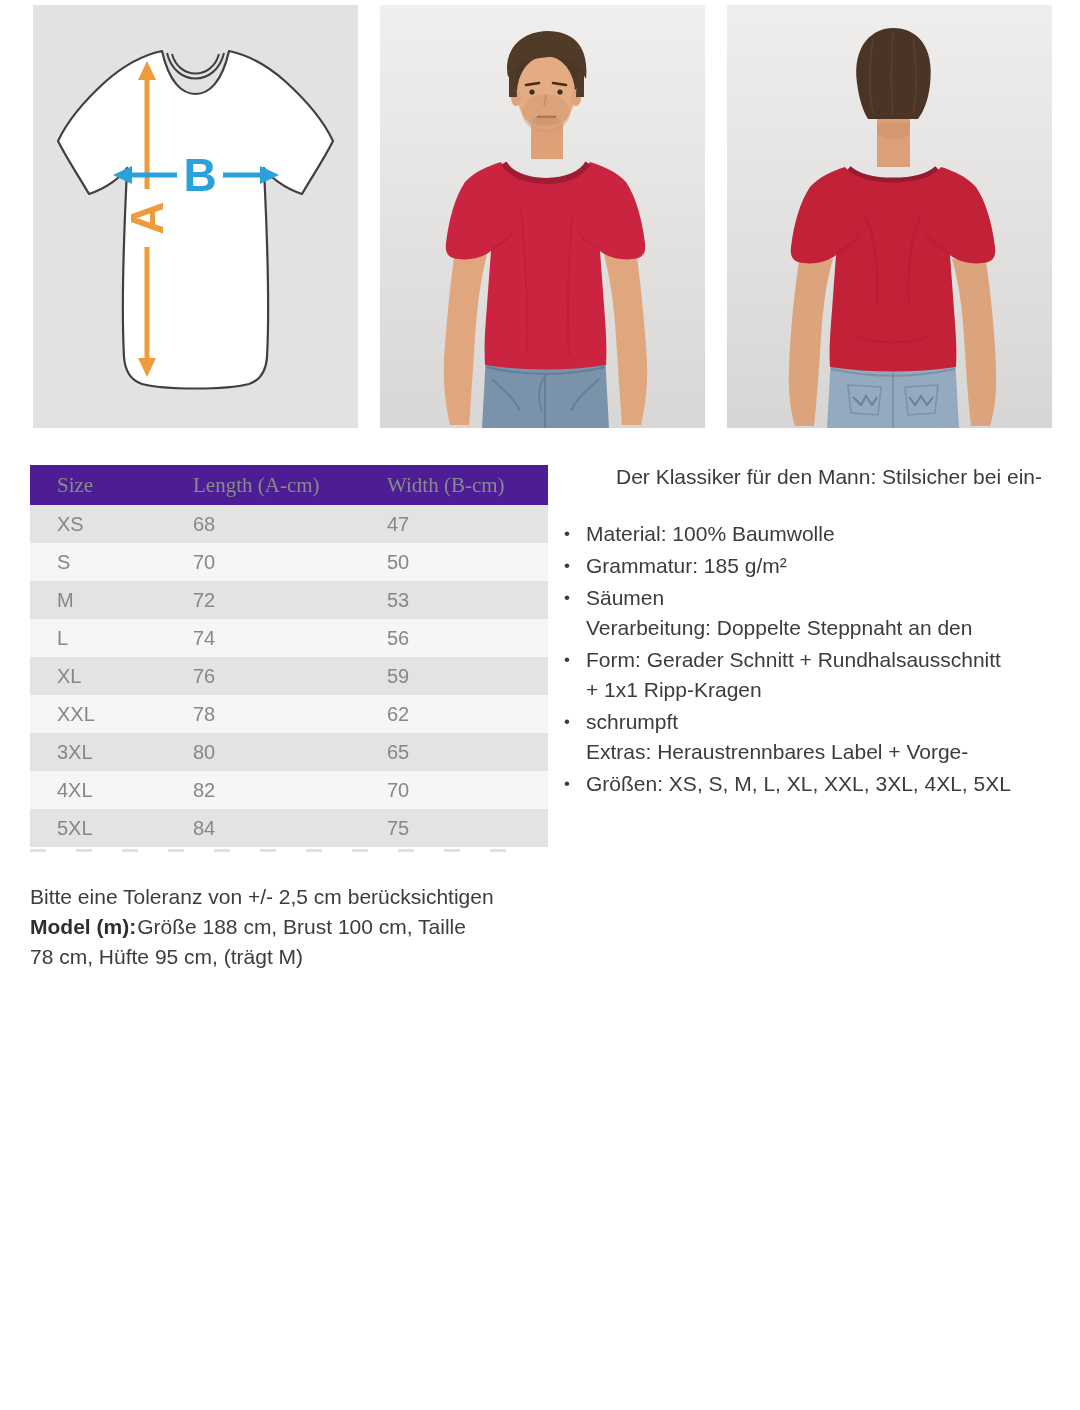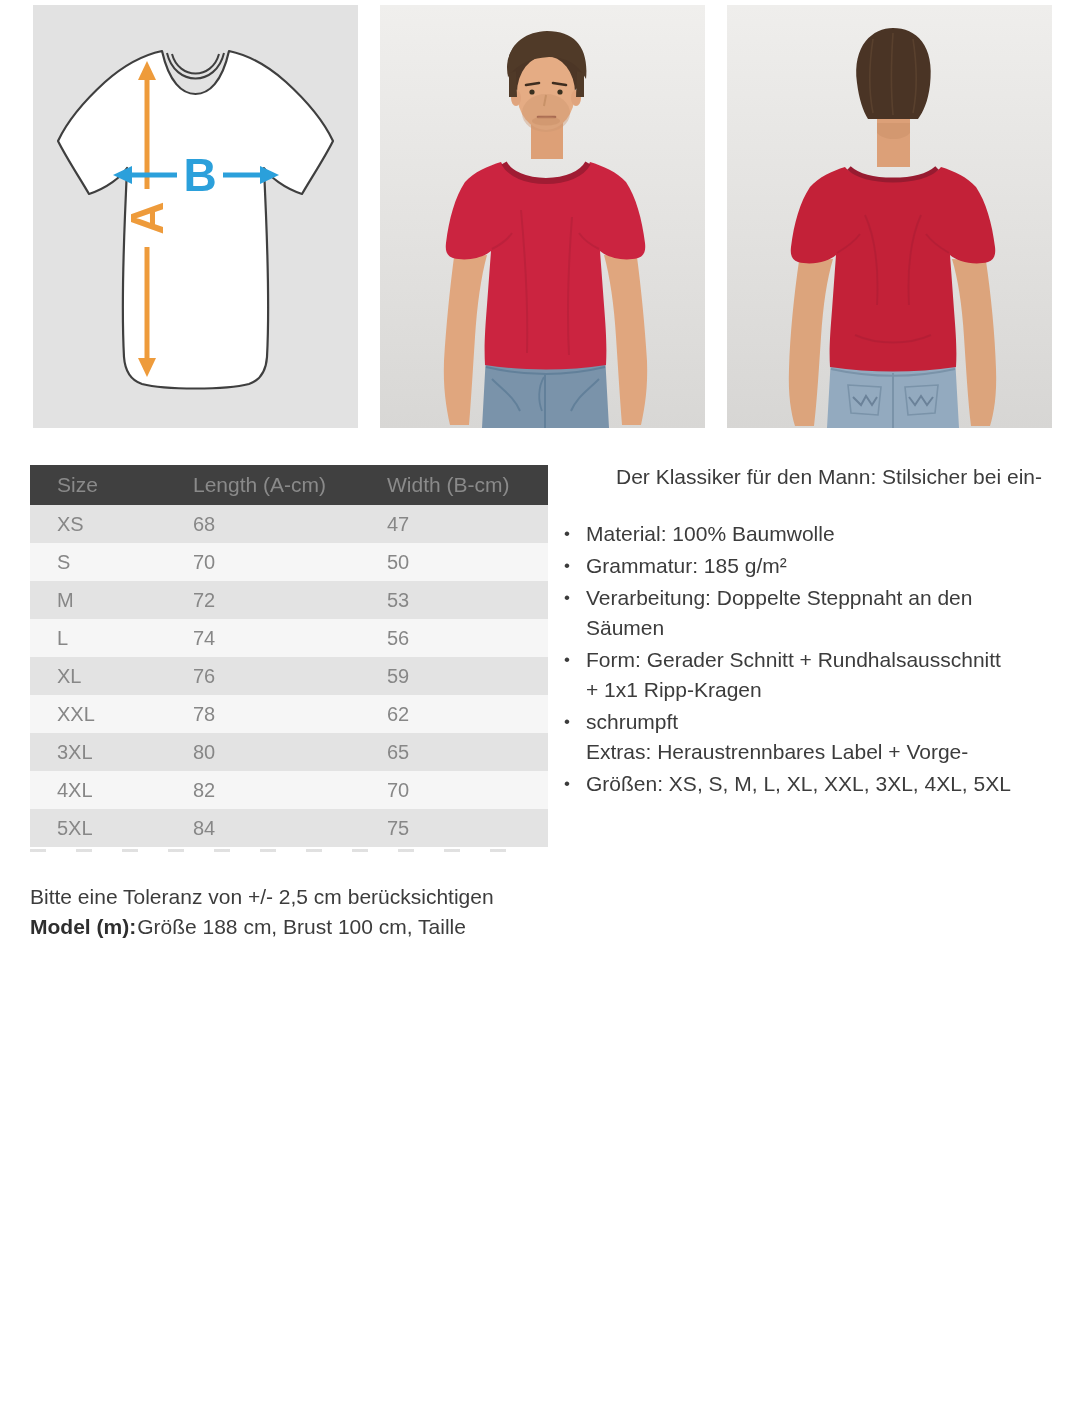--- a/index.html
+++ b/index.html
@@ -18,21 +18,21 @@
   .size-table-wrap{position:absolute;left:30px;top:465px;width:518px;}
   table.size-table{border-collapse:collapse;width:518px;table-layout:fixed;
     font-size:20px;color:#878787;}
   table.size-table col.c1{width:163px;}
   table.size-table col.c2{width:194px;}
   table.size-table col.c3{width:161px;}
   table.size-table th, table.size-table td{
     font-weight:normal;text-align:left;height:38px;padding:0;
     vertical-align:middle;white-space:nowrap;}
   table.size-table th:first-child, table.size-table td:first-child{padding-left:27px;}
-  table.size-table thead tr{background:#404040;height:40px;}
+  table.size-table thead tr{background:#4c1d95;height:40px;font-family:Liberation Serif, serif;}
   table.size-table thead th{color:#8a8a8a;font-size:21px;}
   table.size-table tbody tr:nth-child(odd){background:#e3e3e3;}
   table.size-table tbody tr:nth-child(even){background:#f6f6f6;}
   .crop-artifact{
     height:3px;margin-top:2px;width:506px;
     background:repeating-linear-gradient(90deg,#d9d9d9 0 16px,transparent 16px 46px);
     opacity:.8;}
 
   
   .description{position:absolute;left:558px;top:462px;width:484px;
@@ -323,22 +323,22 @@
     </li>
     <li>
       <span class="marker">•</span>
       <div class="bullet-text">
           <span>Grammatur: 185 g/m²</span>
         </div>
     </li>
     <li>
       <span class="marker">•</span>
       <div class="bullet-text">
+        <span>Säumen</span>
         <span>Verarbeitung: Doppelte Steppnaht an den</span>
-        <span>Säumen</span>
       </div>
     </li>
     <li>
       <span class="marker">•</span>
       <div class="bullet-text">
         <span>Form: Gerader Schnitt + Rundhalsausschnitt</span>
         <span>+ 1x1 Ripp-Kragen</span>
       </div>
     </li>
     <li>
@@ -355,13 +355,14 @@
         </div>
     </li>
   </ul>
 </div>
 
 <div class="note">
   <div>Bitte eine Toleranz von +/- 2,5 cm berücksichtigen</div>
   <div>
     <span class="bold">Model (m):</span><span class="after-bold">Größe 188 cm, Brust 100 cm, Taille</span>
   </div>
+  <div>78 cm, Hüfte 95 cm, (trägt M)</div>
 </div>
 
 </body></html>

